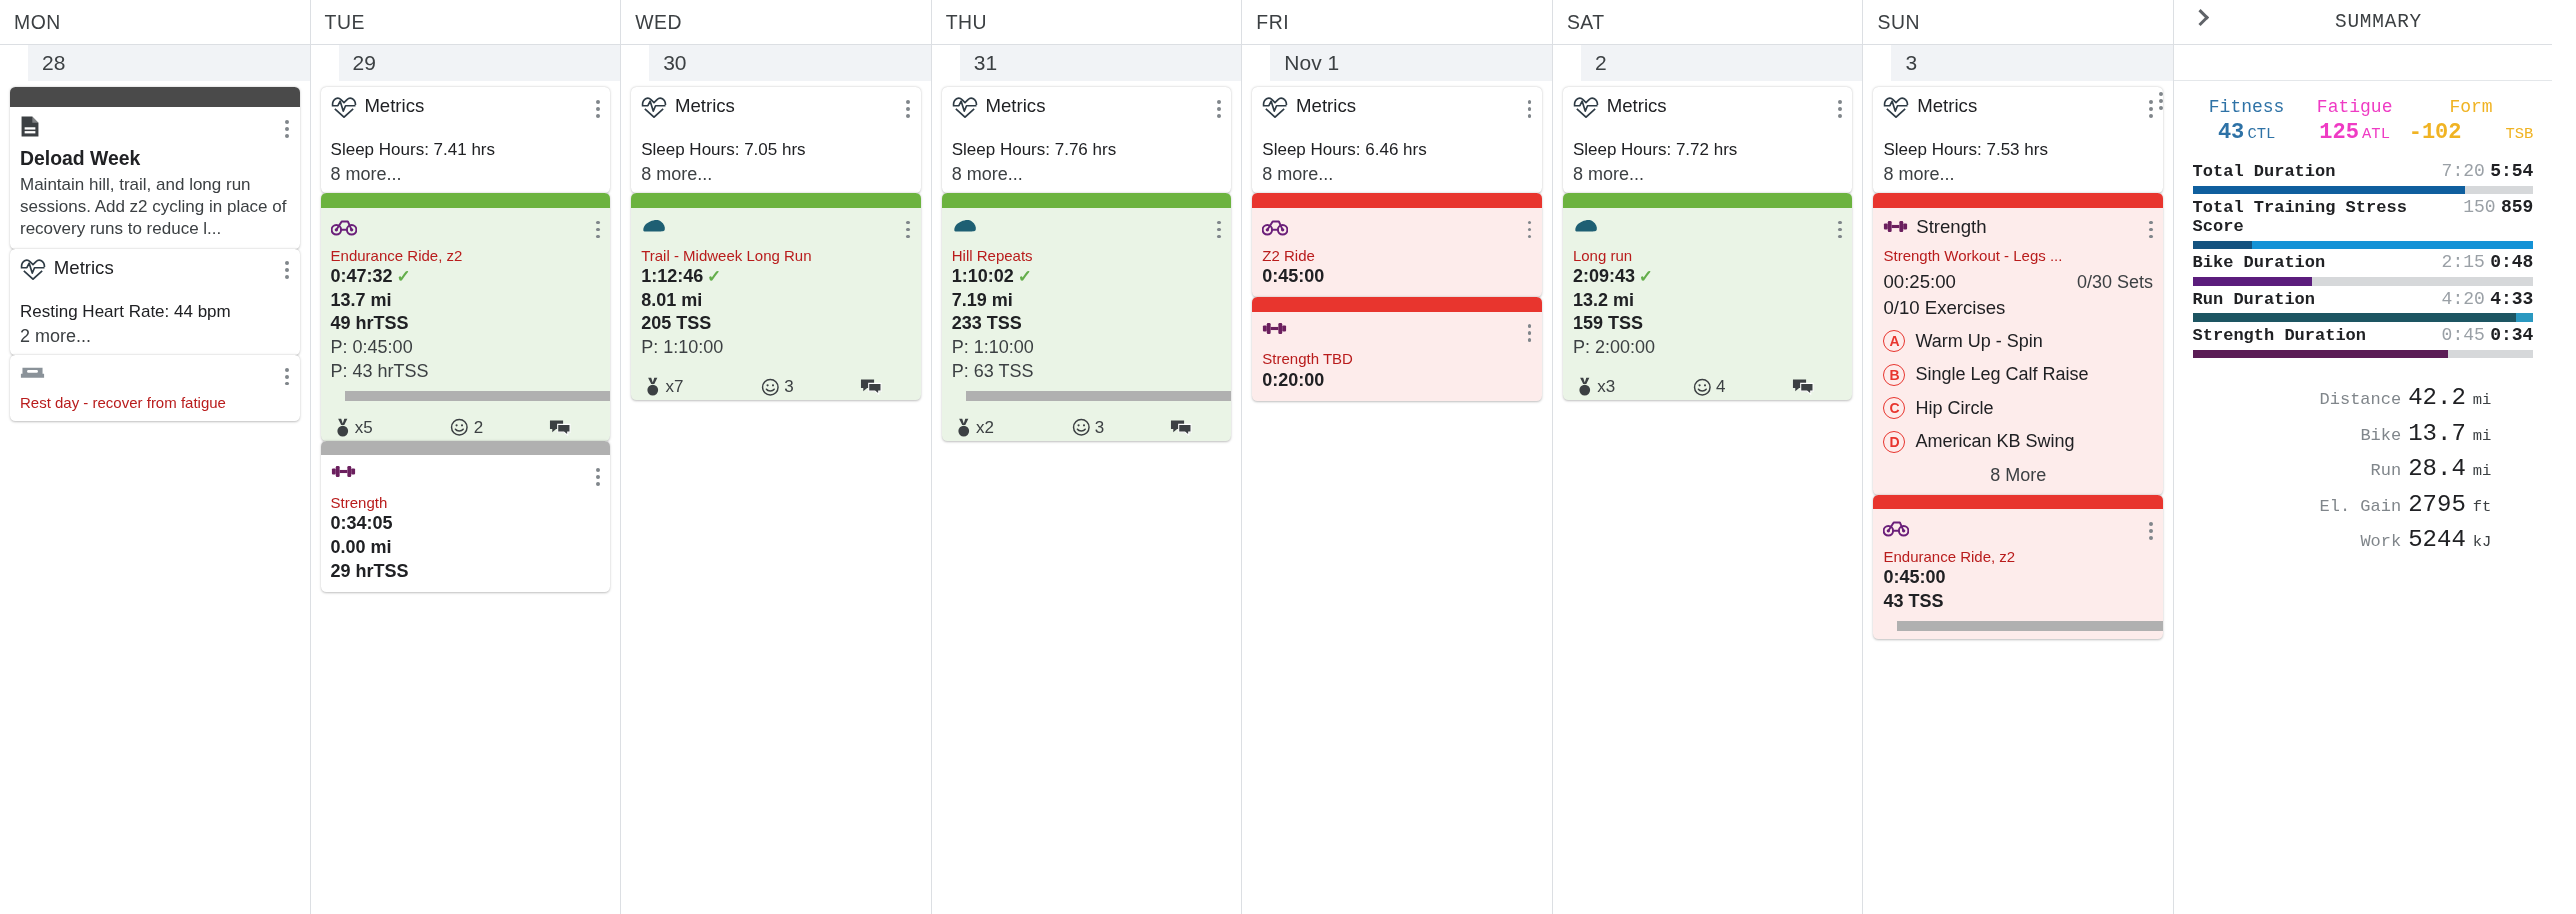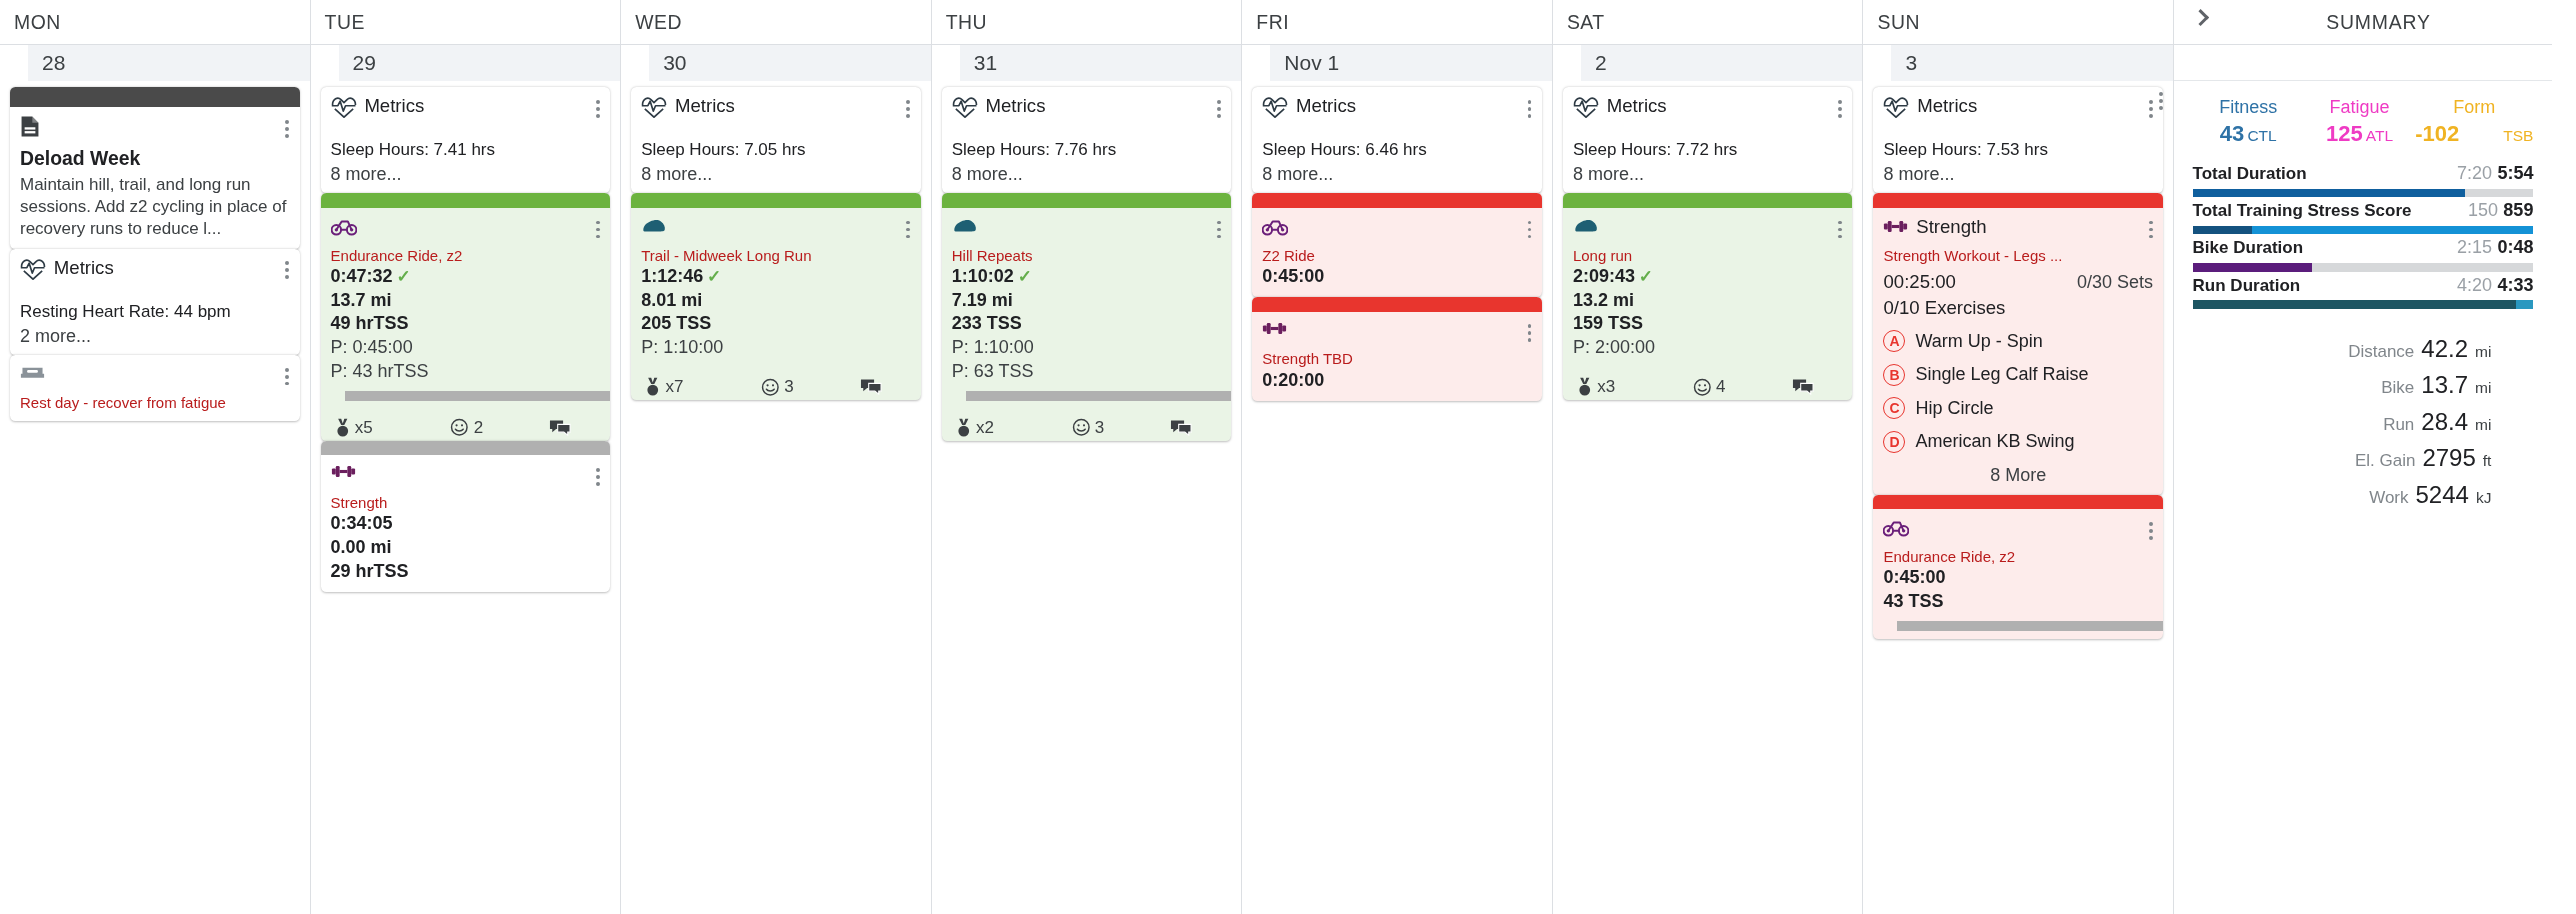--- a/index.html
+++ b/index.html
@@ -91,21 +91,21 @@
               justify-content:center; flex:0 0 auto; font-weight:bold; }
   .ex-name { font-size:18px; color:#202124; white-space:nowrap; overflow:hidden;
              text-overflow:ellipsis; }
   .ex-more { text-align:center; font-size:18px; color:#3c4043; margin-top:12.4px; }
 
   
   .col-kebab { position:absolute; right:9.3px; top:6.2px; }
 
   
   .summary { width:379px; height:914px; border-left:0.8px solid #dcdfe3;
-             display:flex; flex-direction:column; background:#fff; }
+             display:flex; flex-direction:column; background:#fff;font-family:Liberation Mono, monospace; }
   .sum-head { height:45px; border-bottom:0.8px solid #dcdfe3; display:flex;
               align-items:center; position:relative; }
   .chev { position:absolute; left:15.5px; top:50%; transform:translateY(-50%);
           width:12.4px; height:12.4px; border-right:3.1px solid #5f6368;
           border-top:3.1px solid #5f6368; transform-origin:center;
           rotate:45deg; margin-top:-6.2px; cursor:pointer; }
   .sum-title { width:100%; text-align:center; font-size:19.4px; color:#3c4043;
                letter-spacing:0.8px; padding-left:31px; }
   .sum-spacer { height:36px; border-bottom:0.8px solid #e4e7ea; background:#fff; }
 
@@ -884,20 +884,29 @@
           <div class="bar-row">
             <div class="bar-row-top">
               <div class="bar-name">Run Duration</div>
               <div class="bar-vals"><span class="bar-plan">4:20</span><span class="bar-act">4:33</span></div>
             </div>
             <div class="bar-track">
               <div class="bar-fill2" style="left: 95%; width: 5%; background: rgb(42, 152, 192);"></div>
               <div class="bar-fill" style="width: 95%; background: rgb(29, 85, 98);"></div>
             </div>
           </div>
+          <div class="bar-row">
+            <div class="bar-row-top">
+              <div class="bar-name">Strength Duration</div>
+              <div class="bar-vals"><span class="bar-plan">0:45</span><span class="bar-act">0:34</span></div>
+            </div>
+            <div class="bar-track">
+              <div class="bar-fill" style="width: 75%; background: rgb(91, 29, 86);"></div>
+            </div>
+          </div>
         </div>
       <div class="totals" id="totals">
           <div class="tot-row">
             <div class="tot-label">Distance</div>
             <div class="tot-val">42.2</div>
             <div class="tot-unit">mi</div>
           </div>
           <div class="tot-row">
             <div class="tot-label">Bike</div>
             <div class="tot-val">13.7</div>

